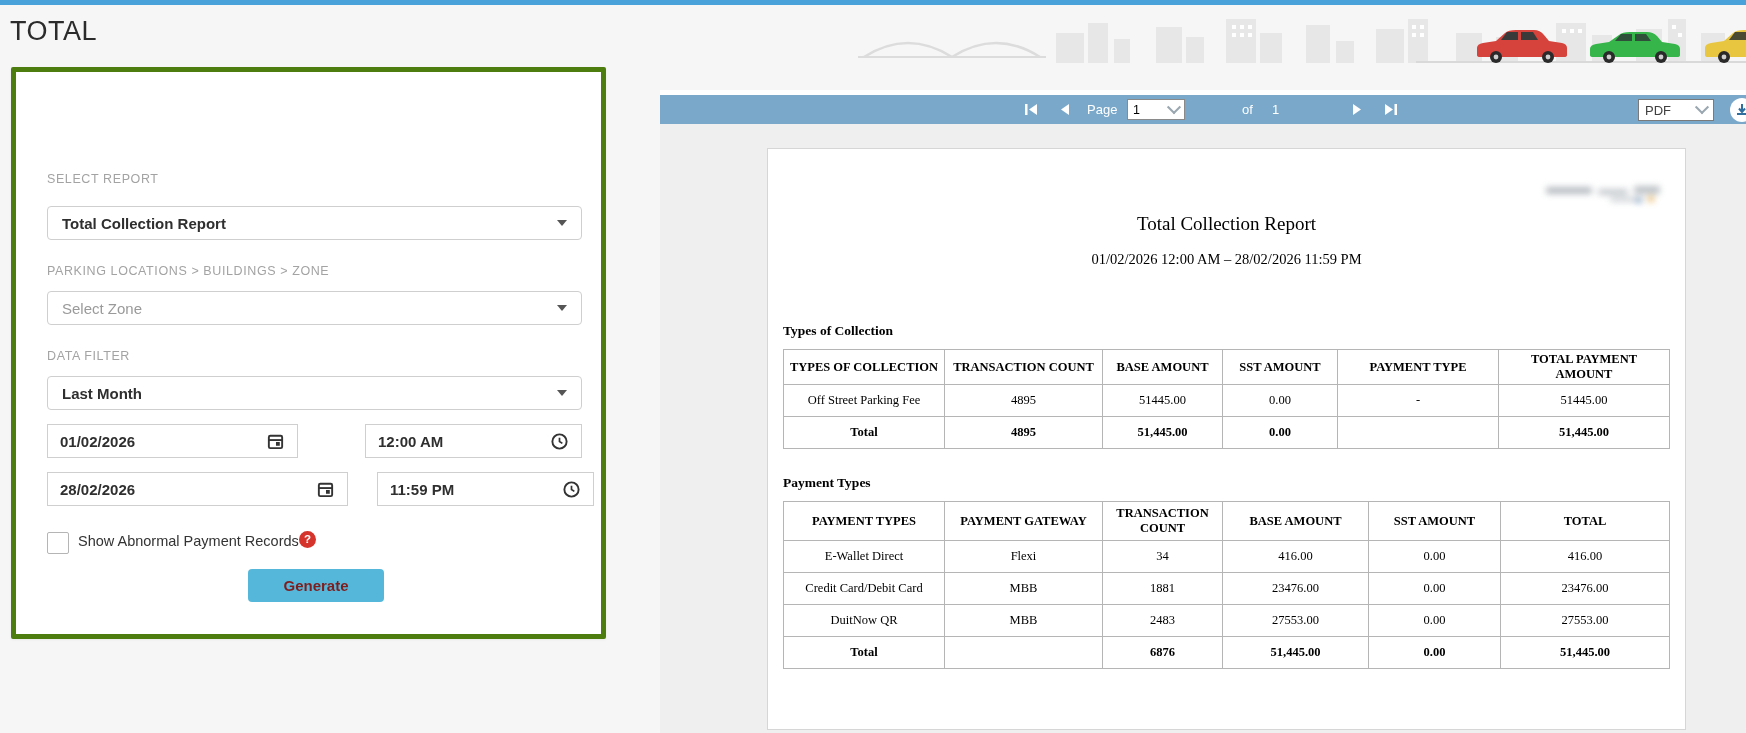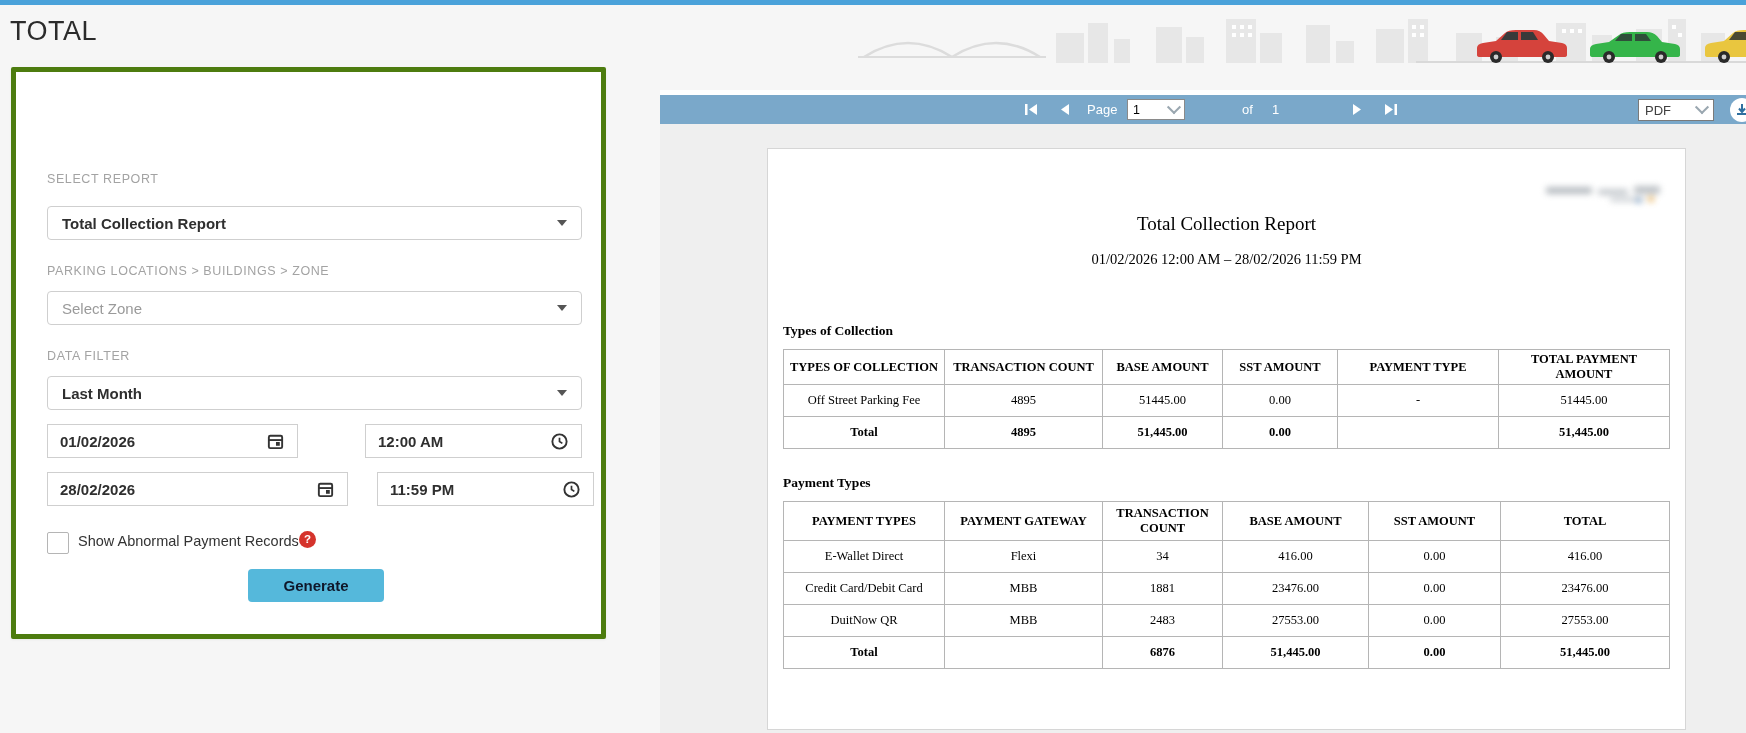--- a/index.html
+++ b/index.html
@@ -35,21 +35,21 @@
     font-family:"Liberation Sans",sans-serif;font-weight:600;padding:0;min-width:0;
   }
   .chk{left:31px;top:460px;width:20px;height:20px;border:1px solid #B5B5B5;border-radius:2px;background:#fff;cursor:pointer;}
   .chk-label{left:62px;top:461px;font-size:14.5px;color:#333;}
   .help-badge{
     left:283px;top:459px;width:17px;height:17px;border-radius:50%;background:#D5342C;color:#fff;
     font-size:11.5px;font-weight:bold;text-align:center;line-height:17px;cursor:pointer;
   }
   .gen-btn{
     left:232px;top:497px;width:136px;height:33px;background:#55B8DB;border:none;border-radius:4px;
-    color:#0f172a;font-size:15px;font-weight:600;font-family:"Liberation Sans",sans-serif;cursor:pointer;
+    color:#7f1d1d;font-size:15px;font-weight:600;font-family:"Liberation Sans",sans-serif;cursor:pointer;
   }
   
   .viewer-canvas{left:660px;top:90px;width:1086px;height:643px;background:#EFEFEF;}
   .viewer-topcap{left:660px;top:90px;width:1086px;height:5px;background:#FFFFFF;}
   .toolbar{left:660px;top:95px;width:1086px;height:29px;background:#7AA8CA;}
   .tb-btn{top:0;height:29px;width:26px;display:flex;align-items:center;justify-content:center;cursor:pointer;}
   .tb-text{color:#fff;font-size:13px;top:7px;}
   .pgselect{
     left:467px;top:4px;width:58px;height:21px;background:#fff;border:1px solid #8A8A8A;box-sizing:border-box;
     display:flex;align-items:center;padding:0 5px;cursor:pointer;

